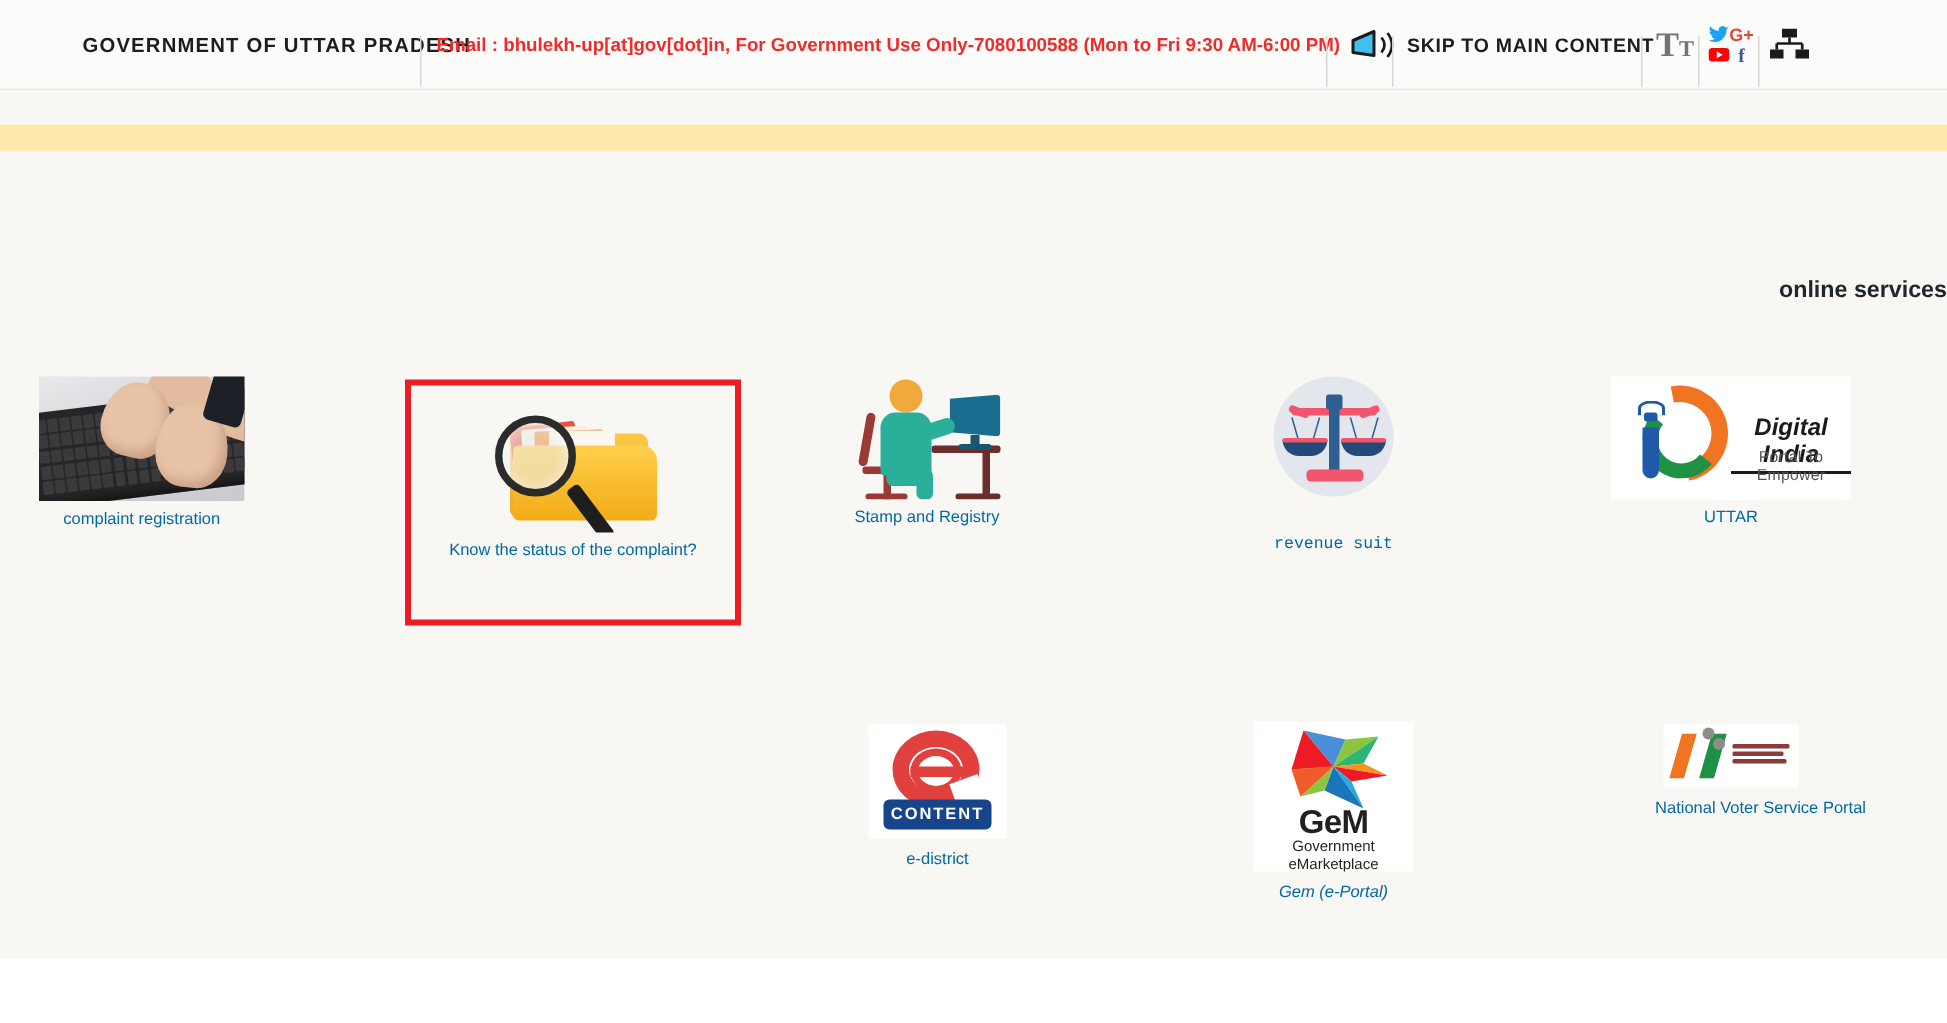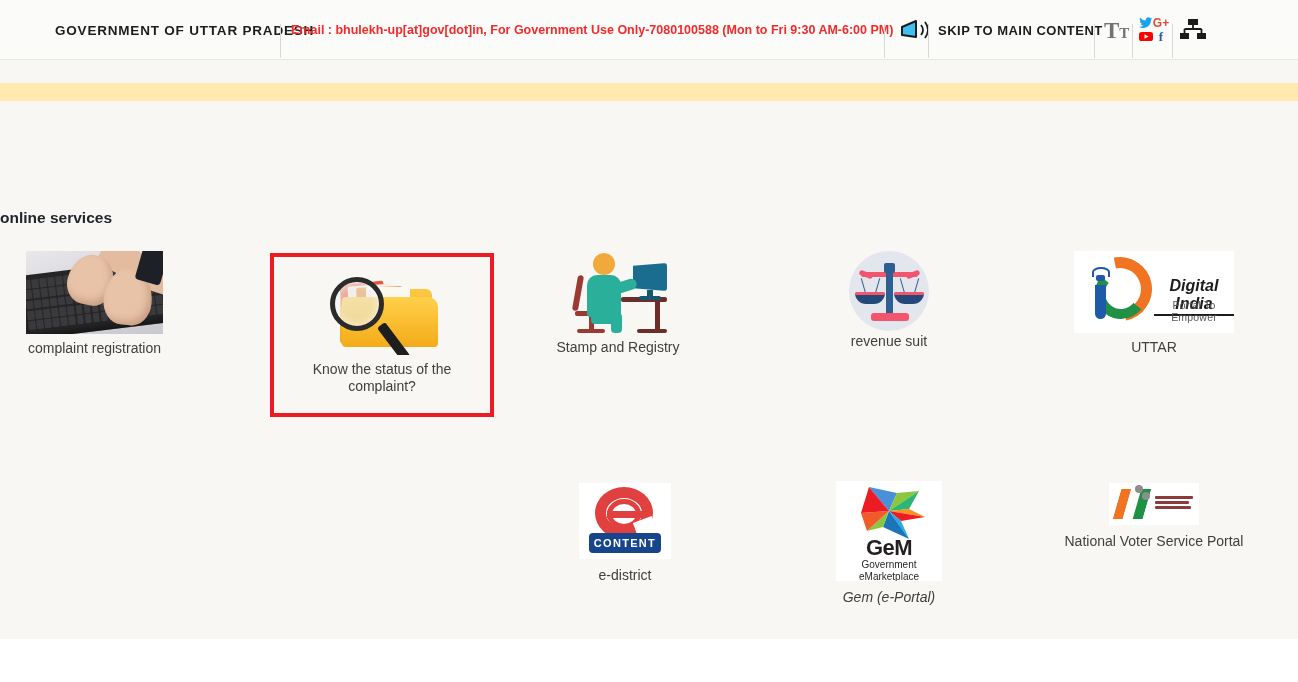--- a/index.html
+++ b/index.html
@@ -110,42 +110,42 @@
   
   .content {
     position: relative;
     width: 1298px;
     height: 538px;
     background: #f8f7f3;
   }
   .section-title {
     position: absolute;
     left: 0; right: 0;
-    top: 108px;
-    text-align: left;
+    top: 84px;
+    text-align: right;
     font-size: 15.5px;
     font-weight: bold;
     color: #20262e;
   }
 
   .tile {
     position: absolute;
     text-align: center;
   }
   .tile .thumb {
     margin: 0 auto;
     display: flex;
     align-items: center;
     justify-content: center;
     overflow: hidden;
   }
   .tile .caption {
     margin-top: 6px;
-    font-size: 14px;
-    color: #404040;
+    font-size: 11px;
+    color: #0369a1;
     line-height: 1.22;
   }
   .tile.selected {
     border: 4px solid #ed1c24;
     background: #f8f7f3;
   }
 
   
   .kb-wrap { width: 137px; height: 83px; position: relative; background:#ededf0; }
   .kb-bg { position:absolute; inset:0; background:linear-gradient(160deg,#e9e9ec 0%,#d5d5da 45%,#c9c9cf 100%); }
@@ -482,21 +482,21 @@
       <div class="sc-str l1"></div>
         <div class="sc-str l2"></div>
       <div class="sc-str r1"></div>
         <div class="sc-str r2"></div>
       <div class="sc-pan pl"></div>
         <div class="sc-pan-top pl"></div>
       <div class="sc-pan pr"></div>
         <div class="sc-pan-top pr"></div>
       <div class="sc-base"></div>
     </div>
-    <div class="caption" style="margin-top:2px;">revenue suit</div>
+    <div class="caption" style="margin-top:26px;font-family:Liberation Mono, monospace;">revenue suit</div>
   </div>
 
   <div class="tile" style="left:1074px; top:150px; width:160px;">
     <div class="thumb di-wrap">
       <div class="di-swoosh-o"></div>
       <div class="di-swoosh-g"></div>
       <div class="di-wave"></div>
       <div class="di-i-dot"></div>
       <div class="di-i-stem"></div>
       <div class="di-title">Digital India</div>
@@ -549,16 +549,16 @@
           <i style="background:#1f9144;"></i>
       </div>
       <div class="vp-dot" style="left:26px; top:2px; width:8px; height:8px;"></div>
       <div class="vp-dot" style="left:33px; top:9px; width:8px; height:8px;"></div>
       <div class="vp-txt">
           <b></b>
           <b></b>
           <b></b>
         </div>
     </div>
-    <div class="caption" style="margin-top:8px;">National Voter Service Portal</div>
+    <div class="caption" style="margin-top:8px;text-align:right;">National Voter Service Portal</div>
   </div>
 
 </div>
 
 </body></html>

